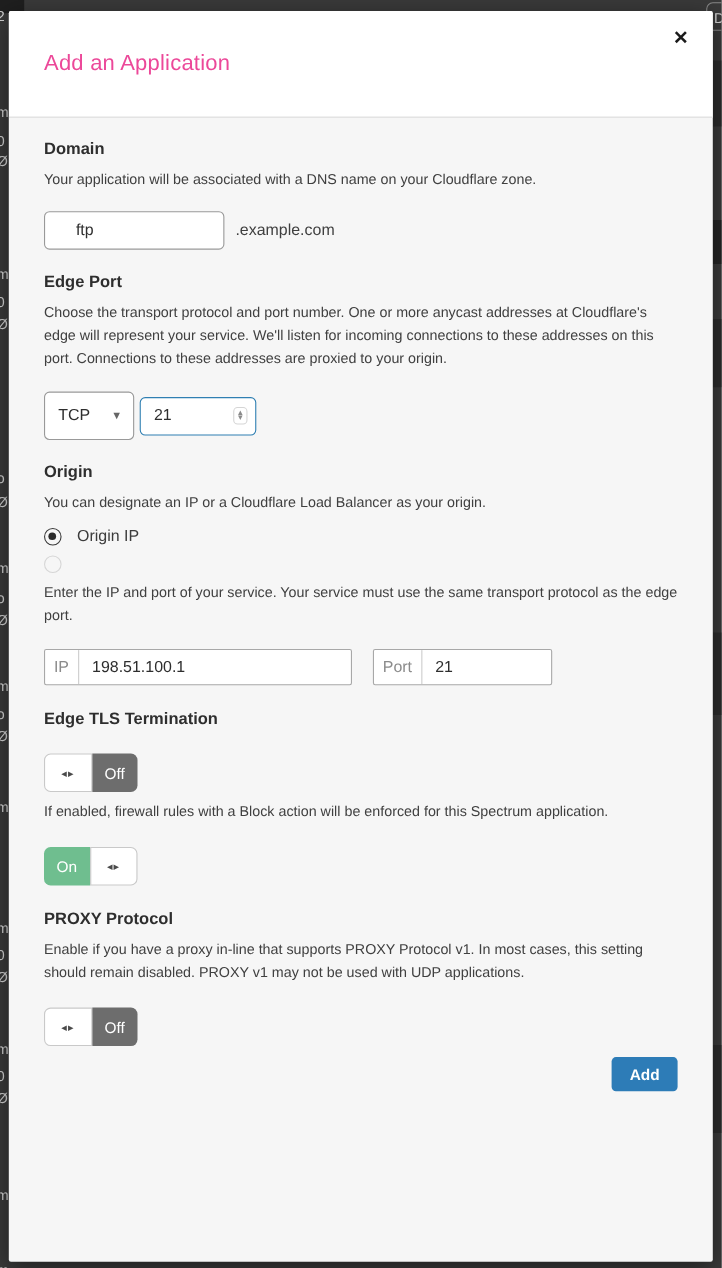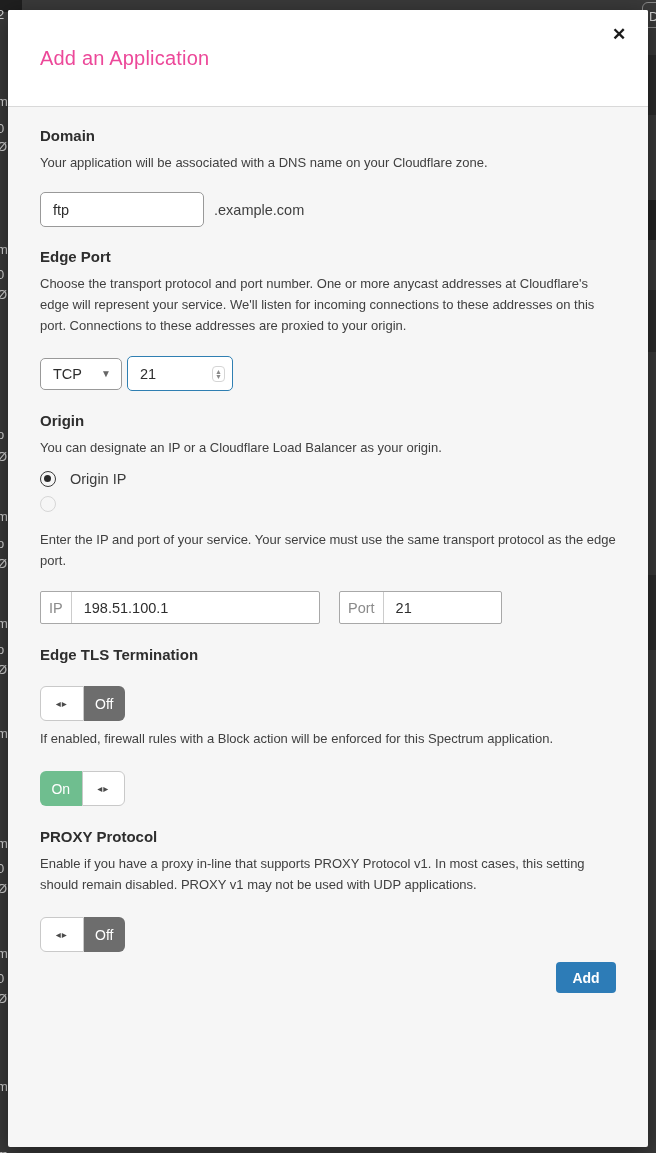--- a/index.html
+++ b/index.html
@@ -82,31 +82,31 @@
   .mt21 { margin-top: 21px; }
   .mt22 { margin-top: 22px; }
 
   
   .domain-row { display: flex; align-items: center; margin-top: 19px; }
   .text-input {
     width: 164px; height: 35px;
     border: 1px solid #999999;
     border-radius: 5px;
     background: #fff;
-    padding: 0 12px;
+    padding: 0 28px;
     font-size: 14.5px;
     color: #2e2e2e;
     font-family: "Liberation Sans", sans-serif;
   }
   .domain-suffix { margin-left: 10px; font-size: 14.5px; color: #3f3f3f; }
 
   
   .edgeport-row { display: flex; align-items: center; gap: 5px; margin-top: 20px; }
   .select-box {
-    width: 82px; height: 32px;
+    width: 82px; height: 44px;
     border: 1px solid #999999;
     border-radius: 5px;
     background: #fff;
     display: flex; align-items: center; justify-content: space-between;
     padding: 0 10px 0 12px;
     font-size: 14.5px; color: #2e2e2e;
     cursor: pointer;
   }
   .chevron { font-size: 10px; color: #666; }
   .number-input {
@@ -283,21 +283,21 @@
     <p class="sec-desc">You can designate an IP or a Cloudflare Load Balancer as your origin.</p>
     <div class="radio-group">
       <div class="radio-row">
         <span class="radio-circle checked"></span>
         <span class="radio-label">Origin IP</span>
       </div>
       <div class="radio-row">
         <span class="radio-circle disabled"></span>
       </div>
     </div>
-    <p class="sec-desc" style="margin-top:13px;">Enter the IP and port of your service. Your service must use the same transport protocol as the edge port.</p>
+    <p class="sec-desc" style="margin-top:3px;">Enter the IP and port of your service. Your service must use the same transport protocol as the edge port.</p>
     <div class="ipport-row">
       <div class="prefix-input ip-box">
         <span class="prefix">IP</span>
         <input value="198.51.100.1" style="">
       </div>
       <div class="prefix-input portbox">
         <span class="prefix">Port</span>
         <input value="21" style="">
       </div>
     </div>

